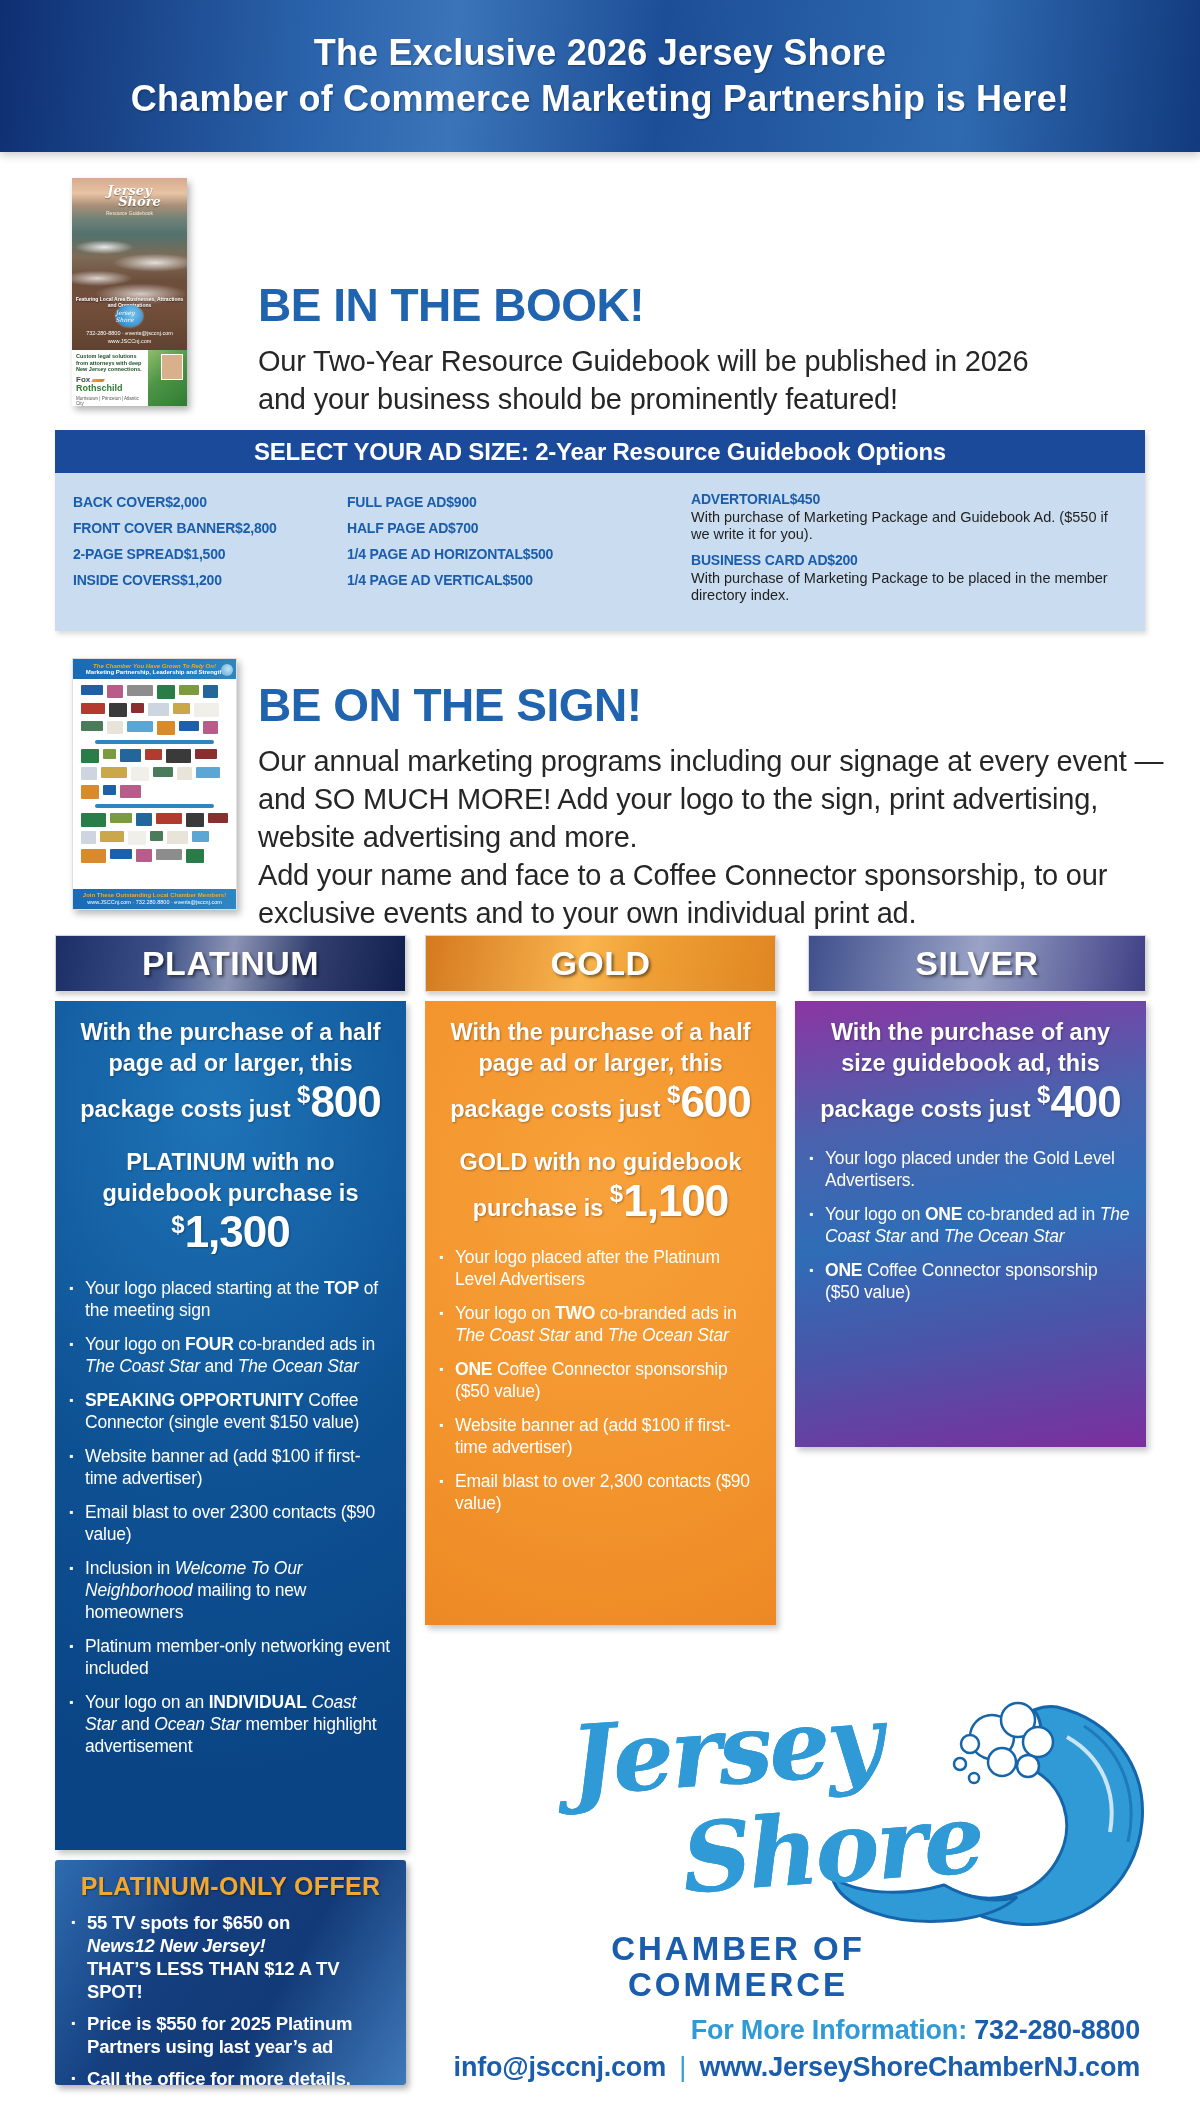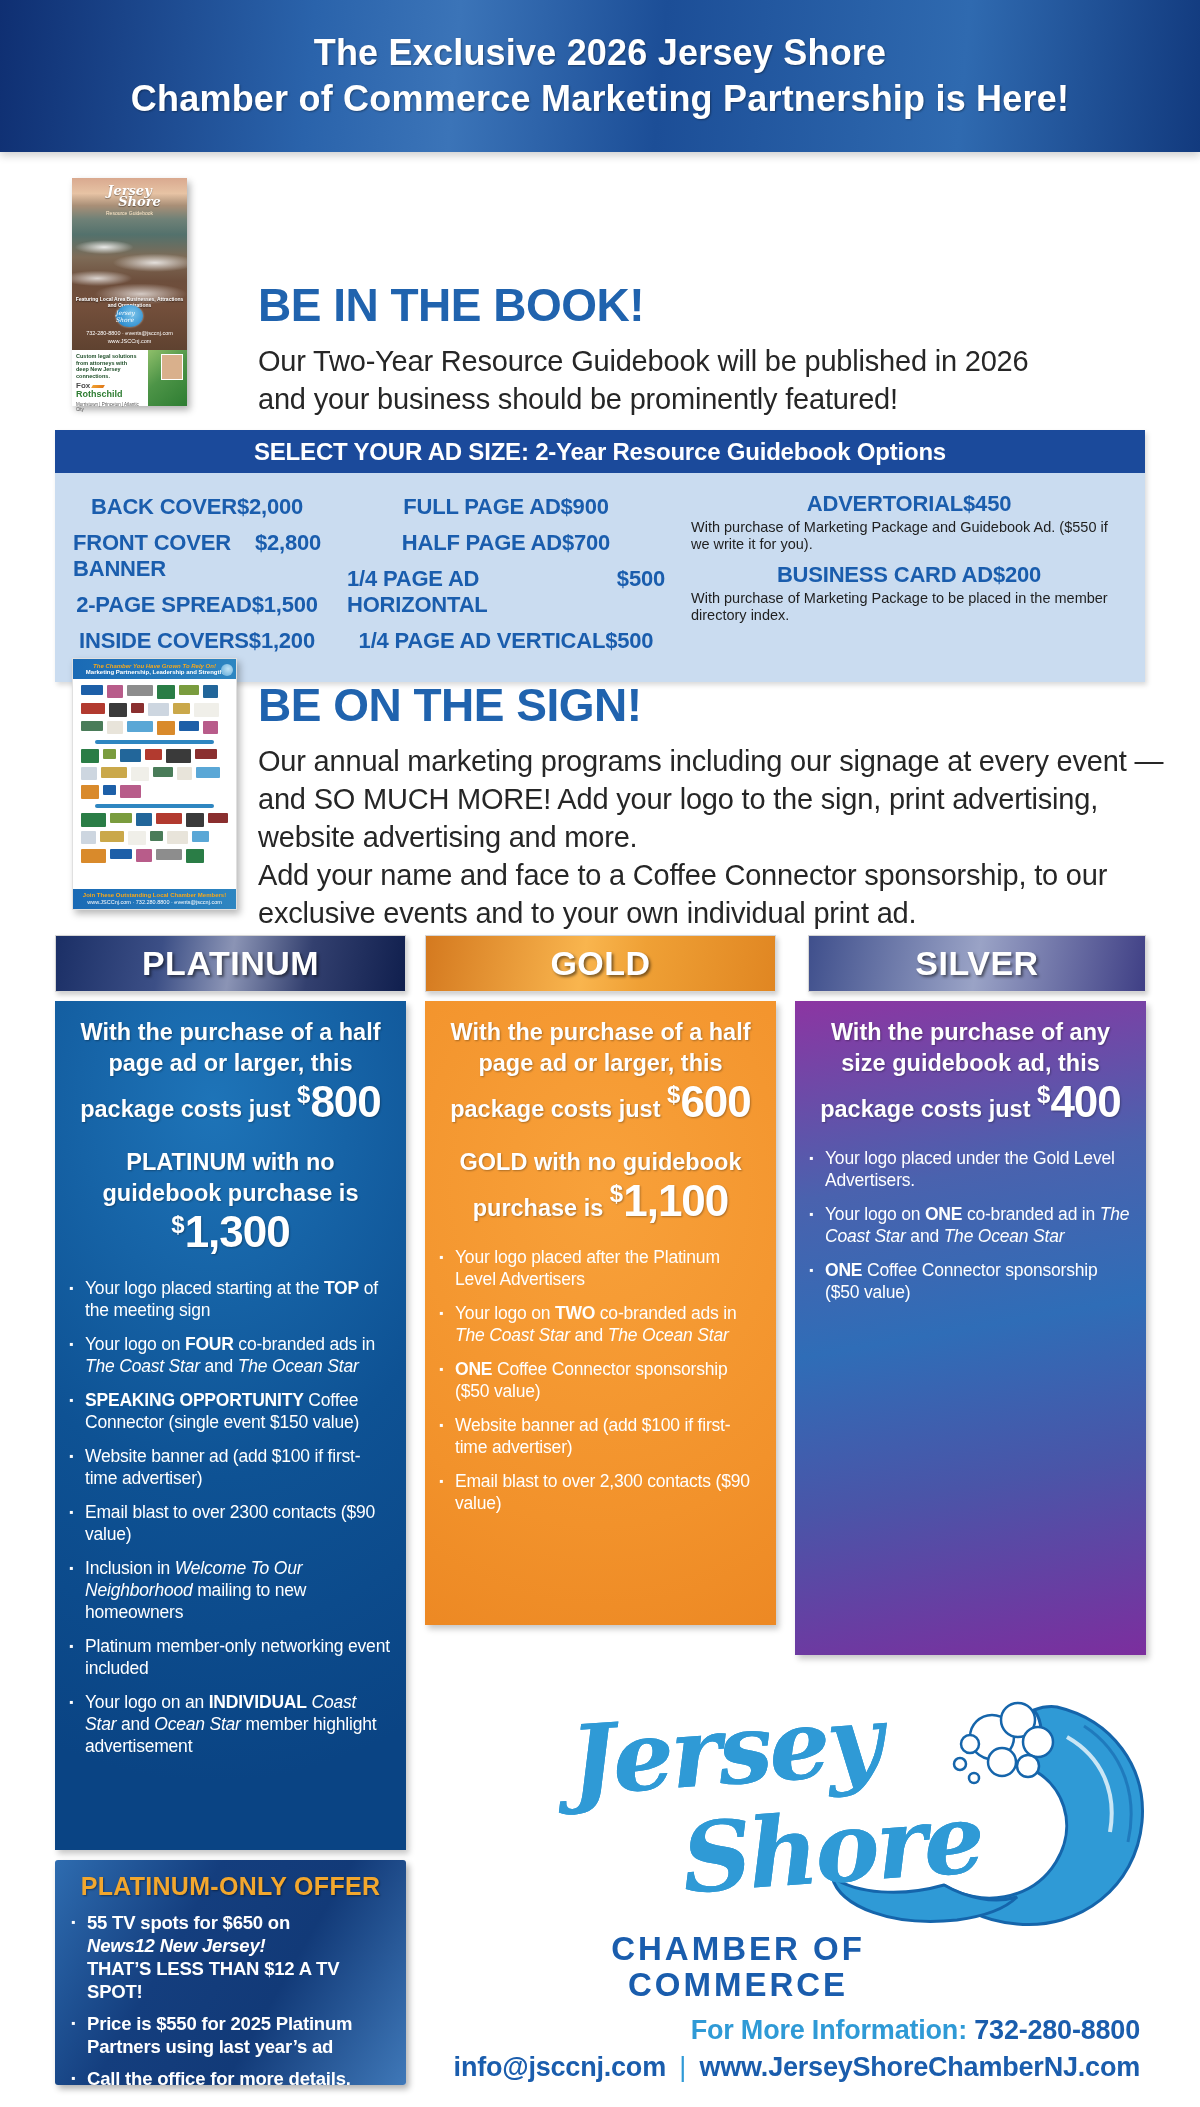--- a/index.html
+++ b/index.html
@@ -32,21 +32,21 @@
   .cover-sub{position:relative;text-align:center;color:#ffe9c9;font-size:5px;margin-top:3px;}
   .cover-tagline{position:absolute;left:0;top:118px;width:100%;text-align:center;color:#fff;
     font-size:5px;font-weight:700;text-shadow:0 1px 1px rgba(0,0,0,.5);}
   .cover-logo{position:absolute;left:44px;top:127px;width:27px;height:22px;border-radius:50%;
     background:radial-gradient(circle at 60% 40%,#7cc4ea,#2f8fd0 70%);
     color:#fff;font-size:6px;font-style:italic;font-family:"DejaVu Serif",serif;
     display:flex;align-items:center;justify-content:center;box-shadow:0 0 2px rgba(255,255,255,.7);}
   .cover-contact{position:absolute;left:0;top:152px;width:100%;text-align:center;color:#fff;font-size:5.5px;}
   .cover-site{position:absolute;left:0;top:160px;width:100%;text-align:center;color:#fff;font-size:5.5px;}
   .cover-ad{display:flex;width:100%;height:56px;background:#fff;}
-  .ad-left{width:66%;padding:3px 8px 0 4px;box-sizing:border-box;}
+  .ad-left{width:66%;padding:3px 2px 0 4px;box-sizing:border-box;}
   .ad-head{color:#1e4e28;font-size:5.5px;font-weight:700;line-height:6.5px;}
   .ad-brand1{color:#4a4a4a;font-size:8px;font-weight:700;margin-top:3px;line-height:8px;}
   .ad-brand1::after{content:"";display:inline-block;width:12px;height:3px;margin-left:2px;
     background:linear-gradient(90deg,#f0a030,#e07818);transform:skewX(-30deg);}
   .ad-brand2{color:#2e7d32;font-size:9px;font-weight:700;line-height:9px;}
   .ad-foot{color:#555;font-size:4.5px;margin-top:3px;}
   .ad-right{flex:1;background:linear-gradient(140deg,#8fbf6a 0%,#4d9447 45%,#2e7d32 100%);position:relative;}
   .ad-photo{position:absolute;right:4px;top:4px;width:20px;height:24px;background:#d9b08c;border:1px solid #fff;}
 
   
@@ -56,22 +56,22 @@
   .sign-text{position:absolute;left:258px;top:678px;width:910px;}
   .sign-text p{}
   .sign-text p + p{margin-top:0;}
 
   
   .ad-table{position:absolute;left:55px;top:430px;width:1090px;box-shadow:2px 3px 5px rgba(0,0,0,.15);}
   .ad-table-header{background:#1b4a9b;color:#fff;font-weight:700;font-size:24px;
     text-align:center;padding:8px 0 7px;letter-spacing:-.2px;}
   .ad-table-body{background:#cadcf0;display:flex;gap:26px;padding:16px 18px 18px;}
   .tcol1{width:248px;} .tcol2{width:318px;} .tcol3{flex:1;}
-  .ad-row{display:flex;justify-content:center;color:#1a5dad;font-weight:700;
-    font-size:22px;margin:5px 0 10px;letter-spacing:-.2px;}
+  .ad-row{display:flex;justify-content:flex-start;color:#1a5dad;font-weight:700;
+    font-size:14px;margin:5px 0 10px;letter-spacing:-.2px;}
   .tcol3 .ad-row{margin:2px 0 2px;}
   .ad-note{color:#1f1f1f;font-size:14.5px;line-height:17px;margin:0 0 9px;}
 
   
   .sign-img{position:absolute;left:72px;top:658px;width:163px;height:250px;background:#fff;
     border:1px solid #e0e0e0;box-shadow:3px 4px 7px rgba(0,0,0,.28);
     display:flex;flex-direction:column;}
   .sign-head{background:linear-gradient(90deg,#1a6ab5,#2e86c1);padding:4px 3px;text-align:center;position:relative;}
   .sh1{color:#f5a81c;font-size:6px;font-weight:700;font-style:italic;}
   .sh2{color:#fff;font-size:6px;font-weight:700;}
@@ -91,21 +91,21 @@
   .pkg-header{height:57px;display:flex;align-items:center;justify-content:center;color:#fff;
     font-weight:700;font-size:34px;letter-spacing:.5px;text-shadow:2px 2px 3px rgba(0,0,0,.5);
     border:1px solid #d5d5d5;box-sizing:border-box;box-shadow:2px 3px 5px rgba(0,0,0,.2);}
   .pkg-header.pl{background:linear-gradient(100deg,#1b2f66 0%,#3c4f86 30%,#8b94b5 50%,#33406f 72%,#101f4e 100%);}
   .pkg-header.gd{background:linear-gradient(100deg,#d4791f 0%,#f9b54e 45%,#efa035 62%,#e08622 100%);}
   .pkg-header.sv{background:linear-gradient(100deg,#3f4f8c 0%,#9aa3c6 50%,#3f3f85 100%);margin-left:13px;}
   .pkg-panel{margin-top:9px;padding:16px 14px;box-sizing:border-box;color:#fff;
     box-shadow:3px 4px 6px rgba(0,0,0,.22);}
   .pkg-panel.pl{height:849px;background:radial-gradient(ellipse 140% 80% at 45% 12%,#1e74b8 0%,#0e5294 55%,#0a4484 100%);}
   .pkg-panel.gd{height:624px;background:radial-gradient(ellipse 130% 90% at 50% 30%,#f8a13a 0%,#f2922b 60%,#ea8420 100%);}
-  .pkg-panel.sv{height:654px;background:linear-gradient(170deg,#8c35a2 0%,#4a62ae 28%,#2f6db7 50%,#4a55a8 72%,#7c2e9e 100%);}
+  .pkg-panel.sv{height:446px;background:linear-gradient(170deg,#8c35a2 0%,#4a62ae 28%,#2f6db7 50%,#4a55a8 72%,#7c2e9e 100%);}
   .pkg-intro,.pkg-sub{margin:0;text-align:center;font-weight:700;font-size:23.5px;line-height:31px;
     text-shadow:1px 1px 2px rgba(0,0,0,.3);}
   .pkg-sub{margin-top:22px;}
   .big-price{font-size:44px;font-weight:700;letter-spacing:-1px;}
   .big-price .dollar{font-size:24px;vertical-align:14px;letter-spacing:0;}
   .bullets{margin-top:22px;}
   .bullet{display:flex;margin:0 0 12px;color:#fff;font-size:17.5px;line-height:22px;letter-spacing:-.2px;}
   .bullet .marker{flex:0 0 16px;font-size:12px;line-height:22px;}
   .sb{font-weight:700;} .si{font-style:italic;}
 

